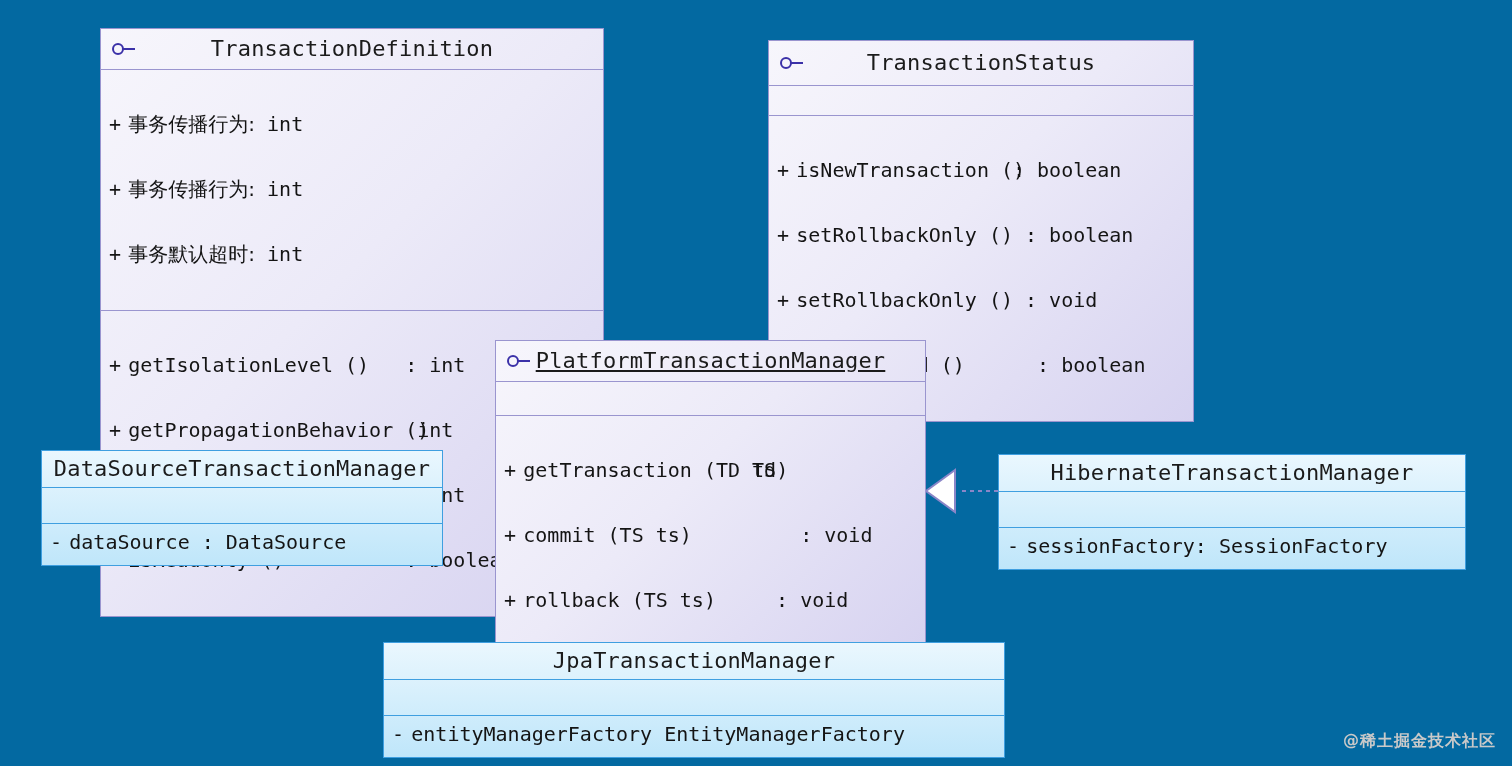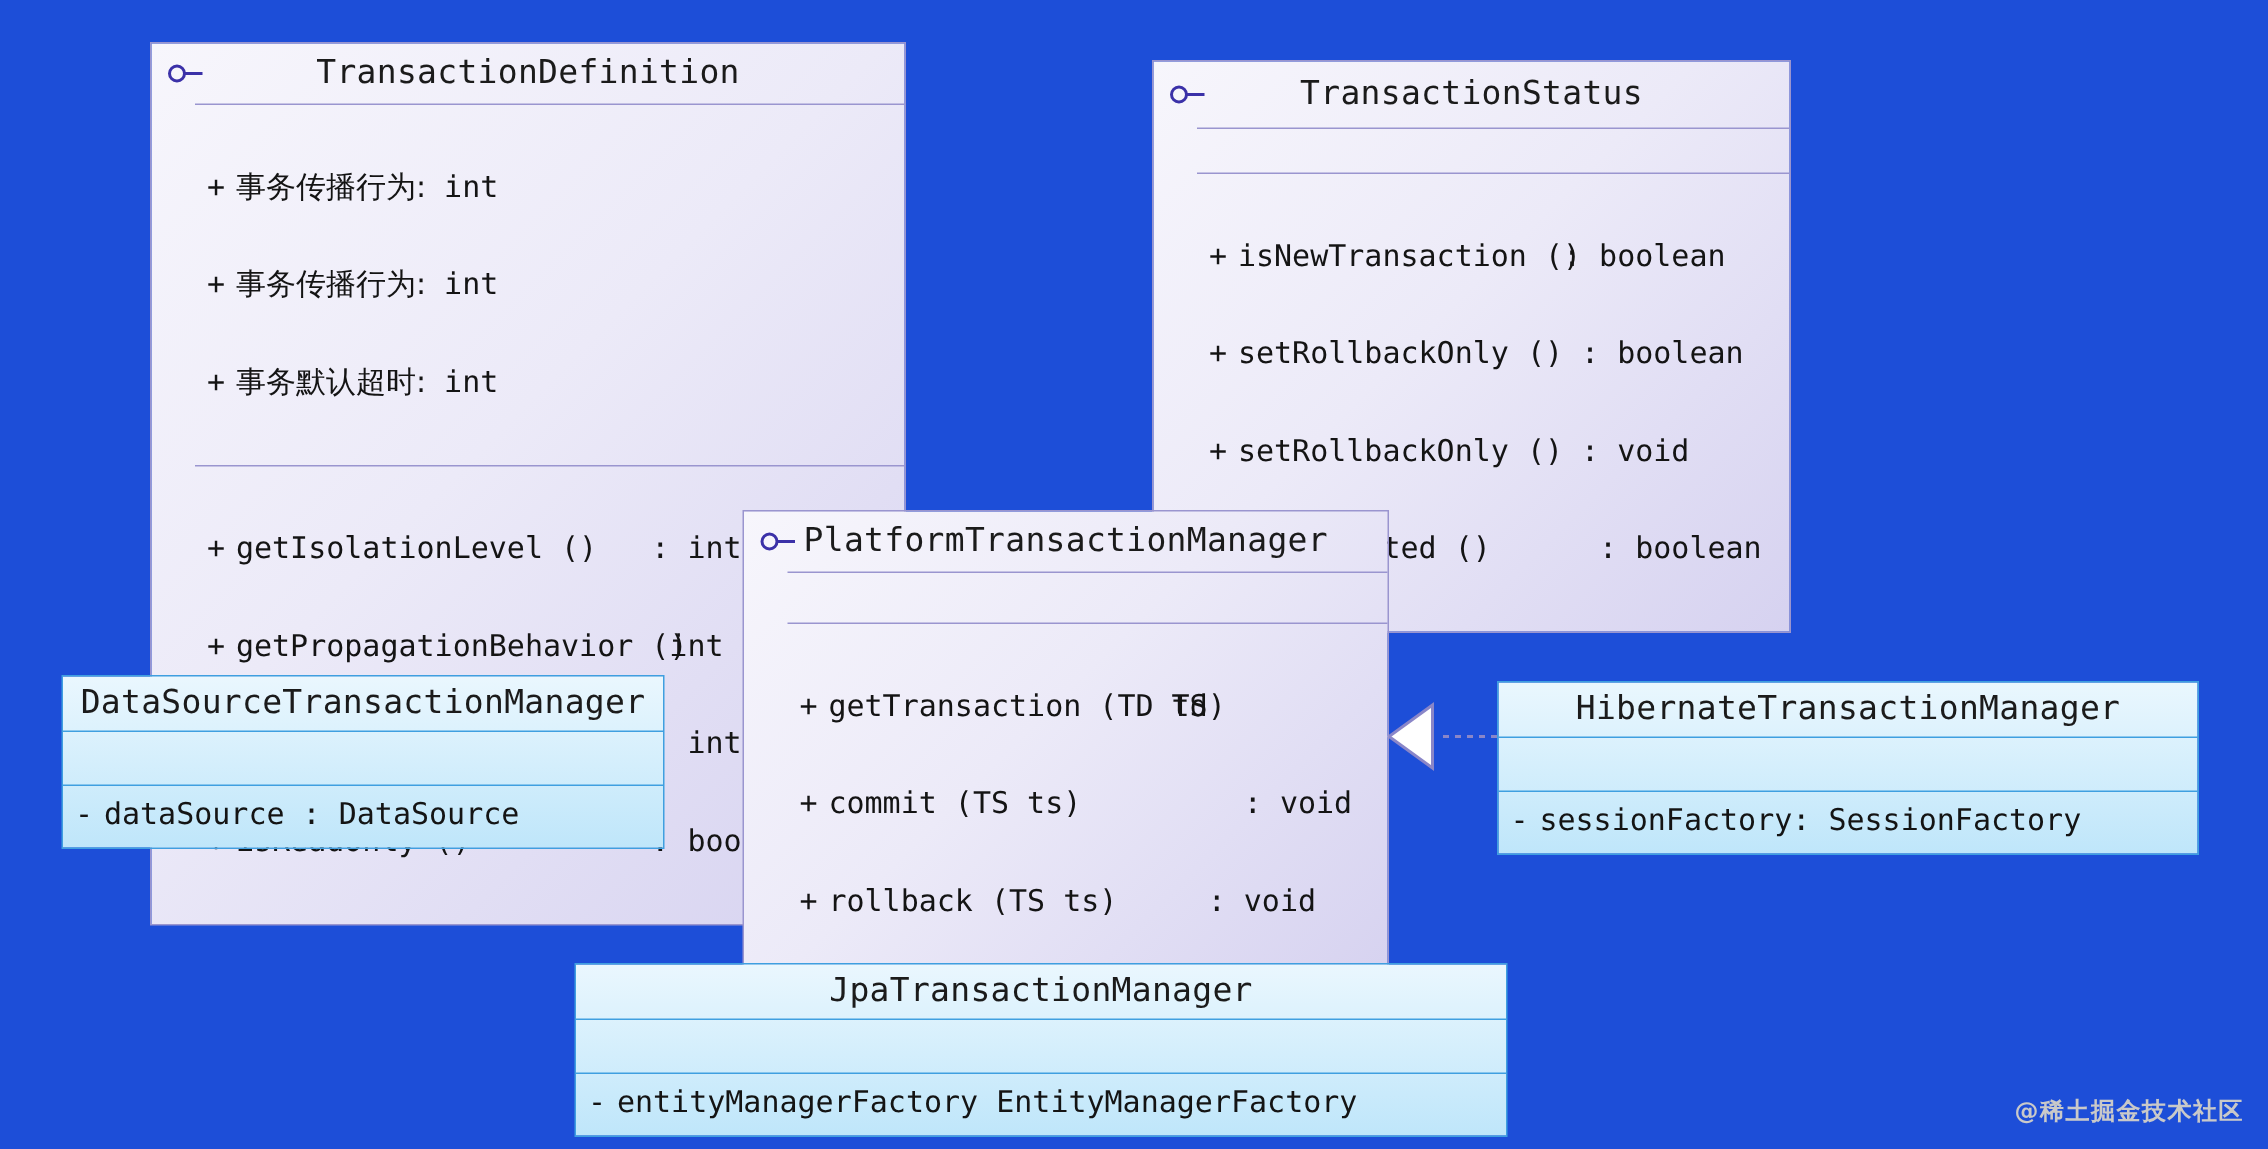--- a/index.html
+++ b/index.html
@@ -4,21 +4,21 @@
 <style>
   html, body {
     margin: 0;
     padding: 0;
     background: #ffffff;
   }
   #canvas {
     position: relative;
     width: 1512px;
     height: 766px;
-    background: #1d4ed8;
+    background: #0369a1;
     overflow: hidden;
     font-family: "DejaVu Sans Mono", monospace;
   }
 
   
   .uml-box {
     position: absolute;
     box-sizing: border-box;
     border: 1px solid #8a86c8;
     background: #eceaf8;
@@ -30,21 +30,21 @@
   .uml-box.impl {
     border: 1px solid #3f9fe0;
     background: linear-gradient(180deg, #eaf7fe 0%, #bfe6fa 100%);
   }
 
   .compartment {
     box-sizing: border-box;
     padding: 3px 8px 4px 8px;
     white-space: pre;
   }
-  .uml-box.iface > .compartment + .compartment { border-top: 1px solid #9a95cf; margin-left: 29px; }
+  .uml-box.iface > .compartment + .compartment { border-top: 1px solid #9a95cf; }
   .uml-box.impl  > .compartment + .compartment { border-top: 1px solid #3f9fe0; }
 
   .c-title {
     display: flex;
     align-items: center;
     justify-content: center;
     position: relative;
     font-size: 22px;
     color: #1b1b1b;
     letter-spacing: 0.2px;
@@ -163,21 +163,21 @@
     <div class="compartment member-list" style="height:30px;"></div>
     <div class="compartment member-list">
       <span class="member"><span class="vis">+</span><span class="nm" style="width:18ch">isNewTransaction ()</span><span class="ret">: boolean</span></span>
       <span class="member"><span class="vis">+</span><span class="nm" style="width:18ch">setRollbackOnly ()</span><span class="ret"> : boolean</span></span>
       <span class="member"><span class="vis">+</span><span class="nm" style="width:18ch">setRollbackOnly ()</span><span class="ret"> : void</span></span>
       <span class="member"><span class="vis">+</span><span class="nm" style="width:18ch">isCompleted ()</span><span class="ret">  : boolean</span></span>
     </div>
   </div>
 
   <div class="uml-box iface" style="left:495px; top:340px; width:431px;">
-    <div class="compartment c-title" style="height:40px;">
+    <div class="compartment c-title" style="height:40px;text-decoration:underline;">
       <svg class="iface-icon" viewBox="0 0 26 14">
         <circle cx="7" cy="7" r="5" fill="none" stroke="#3b31a8" stroke-width="2"></circle>
         <line x1="12" y1="7" x2="24" y2="7" stroke="#3b31a8" stroke-width="2"></line>
       </svg>
       <span class="title-text">PlatformTransactionManager</span>
     </div>
     <div class="compartment member-list" style="height:34px;"></div>
     <div class="compartment member-list">
       <span class="member"><span class="vis">+</span><span class="nm" style="width:18ch">getTransaction (TD td)</span><span class="ret"> TS</span></span>
       <span class="member"><span class="vis">+</span><span class="nm" style="width:18ch">commit (TS ts)</span><span class="ret">     : void</span></span>

